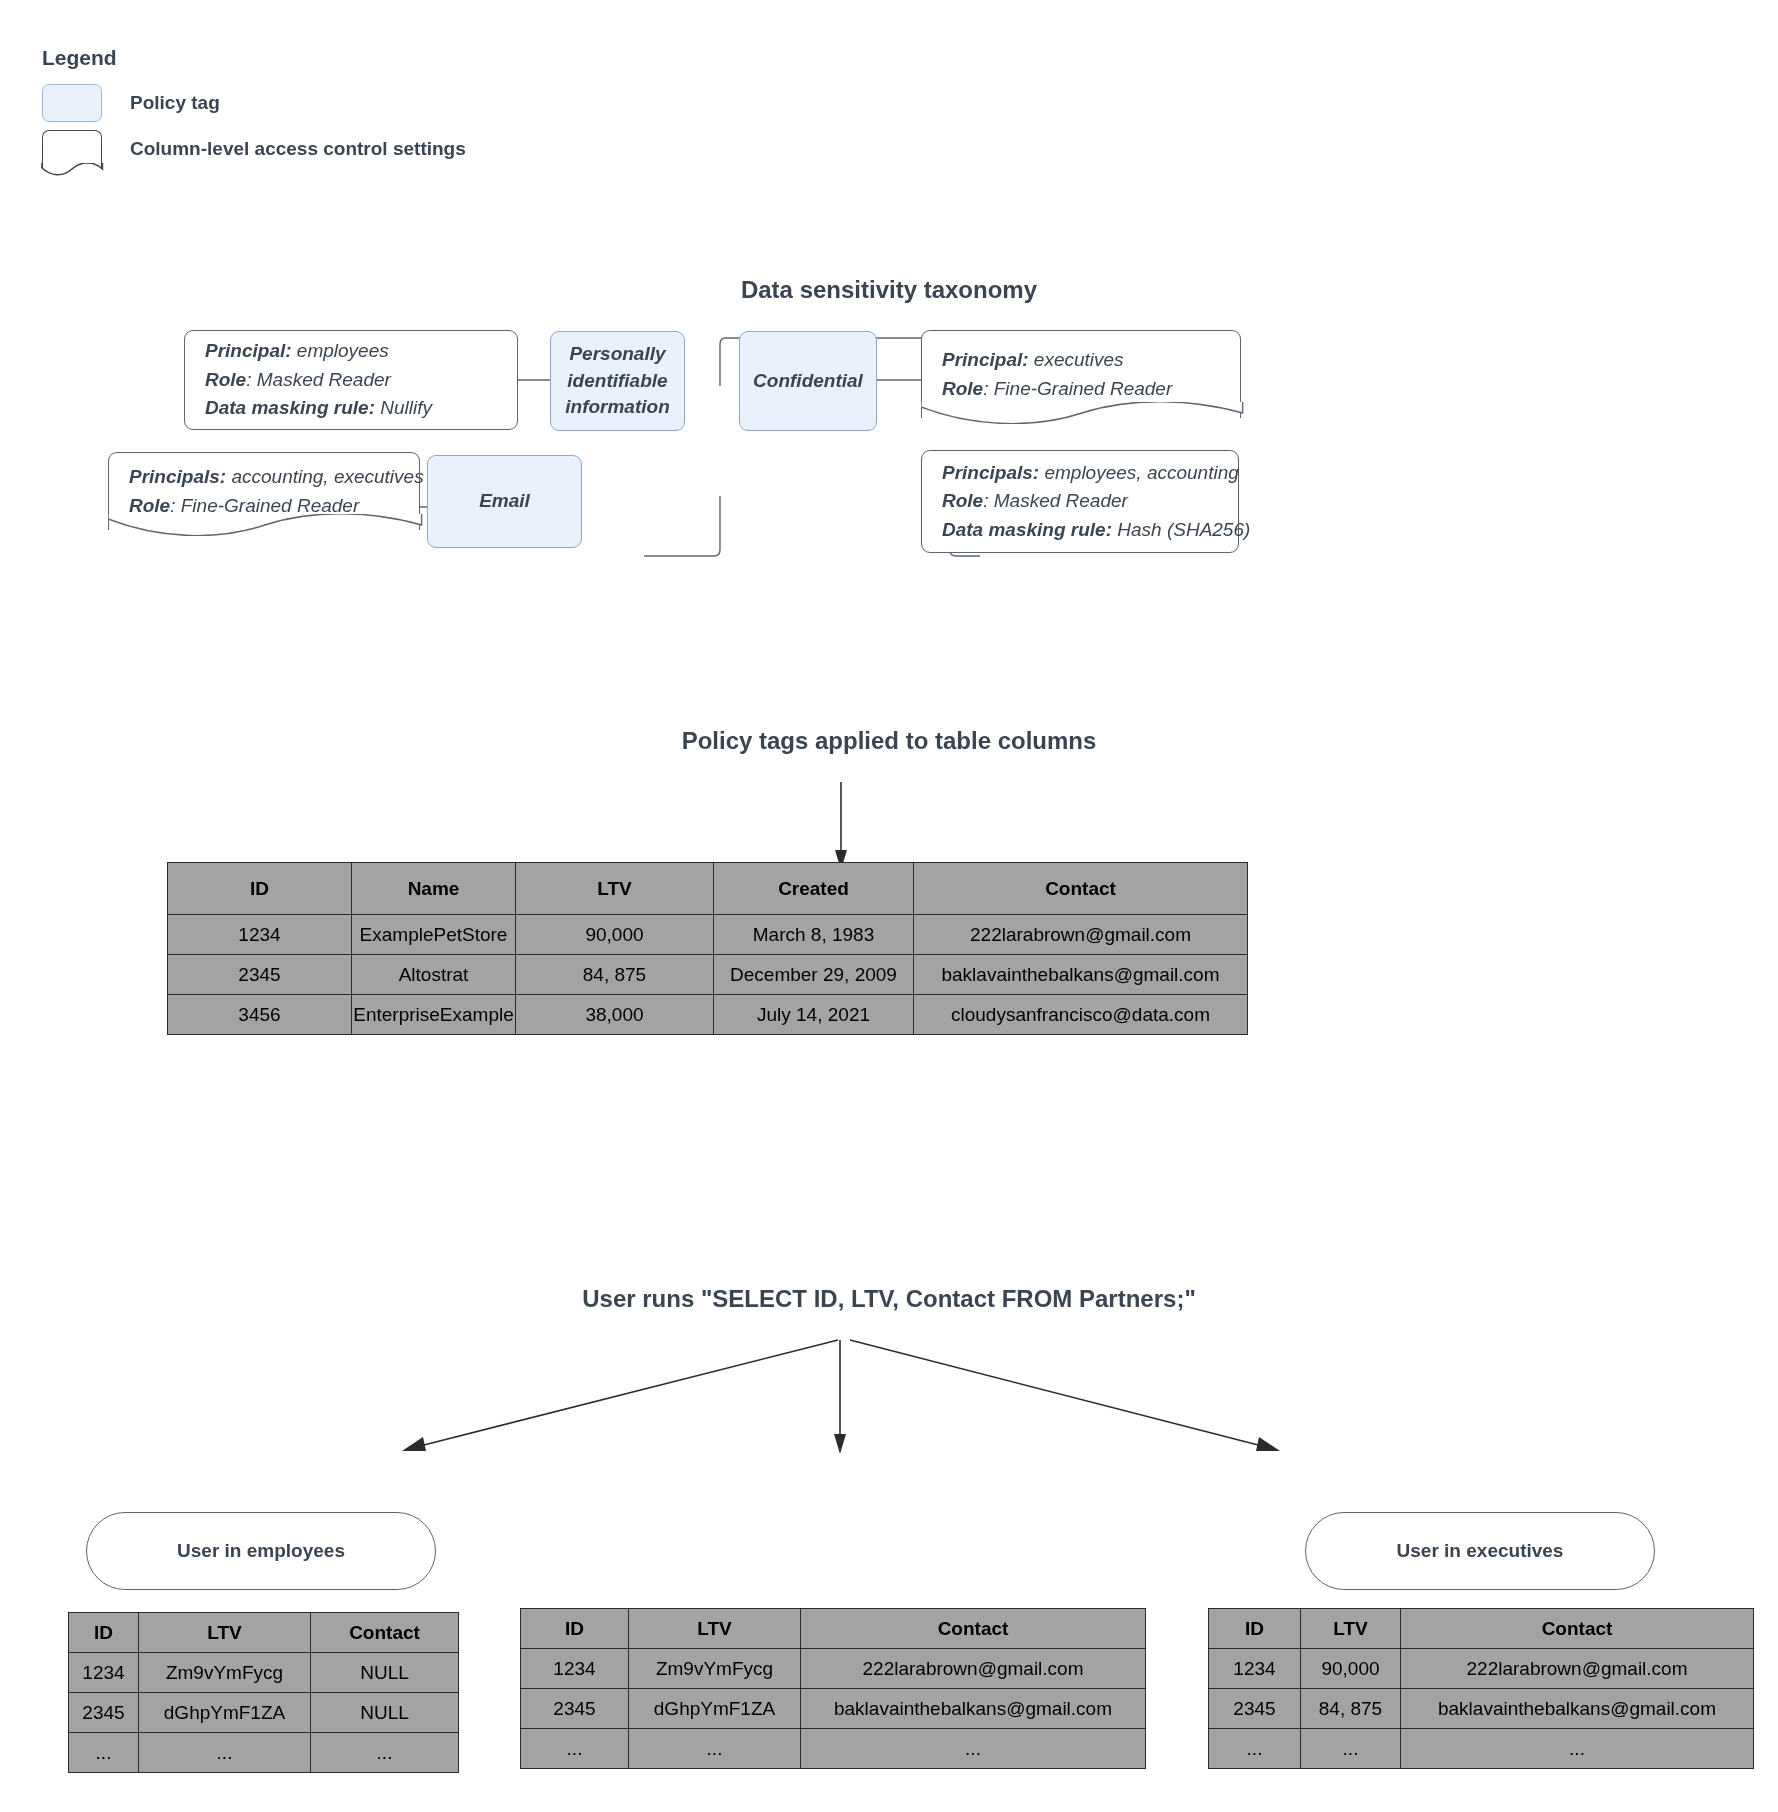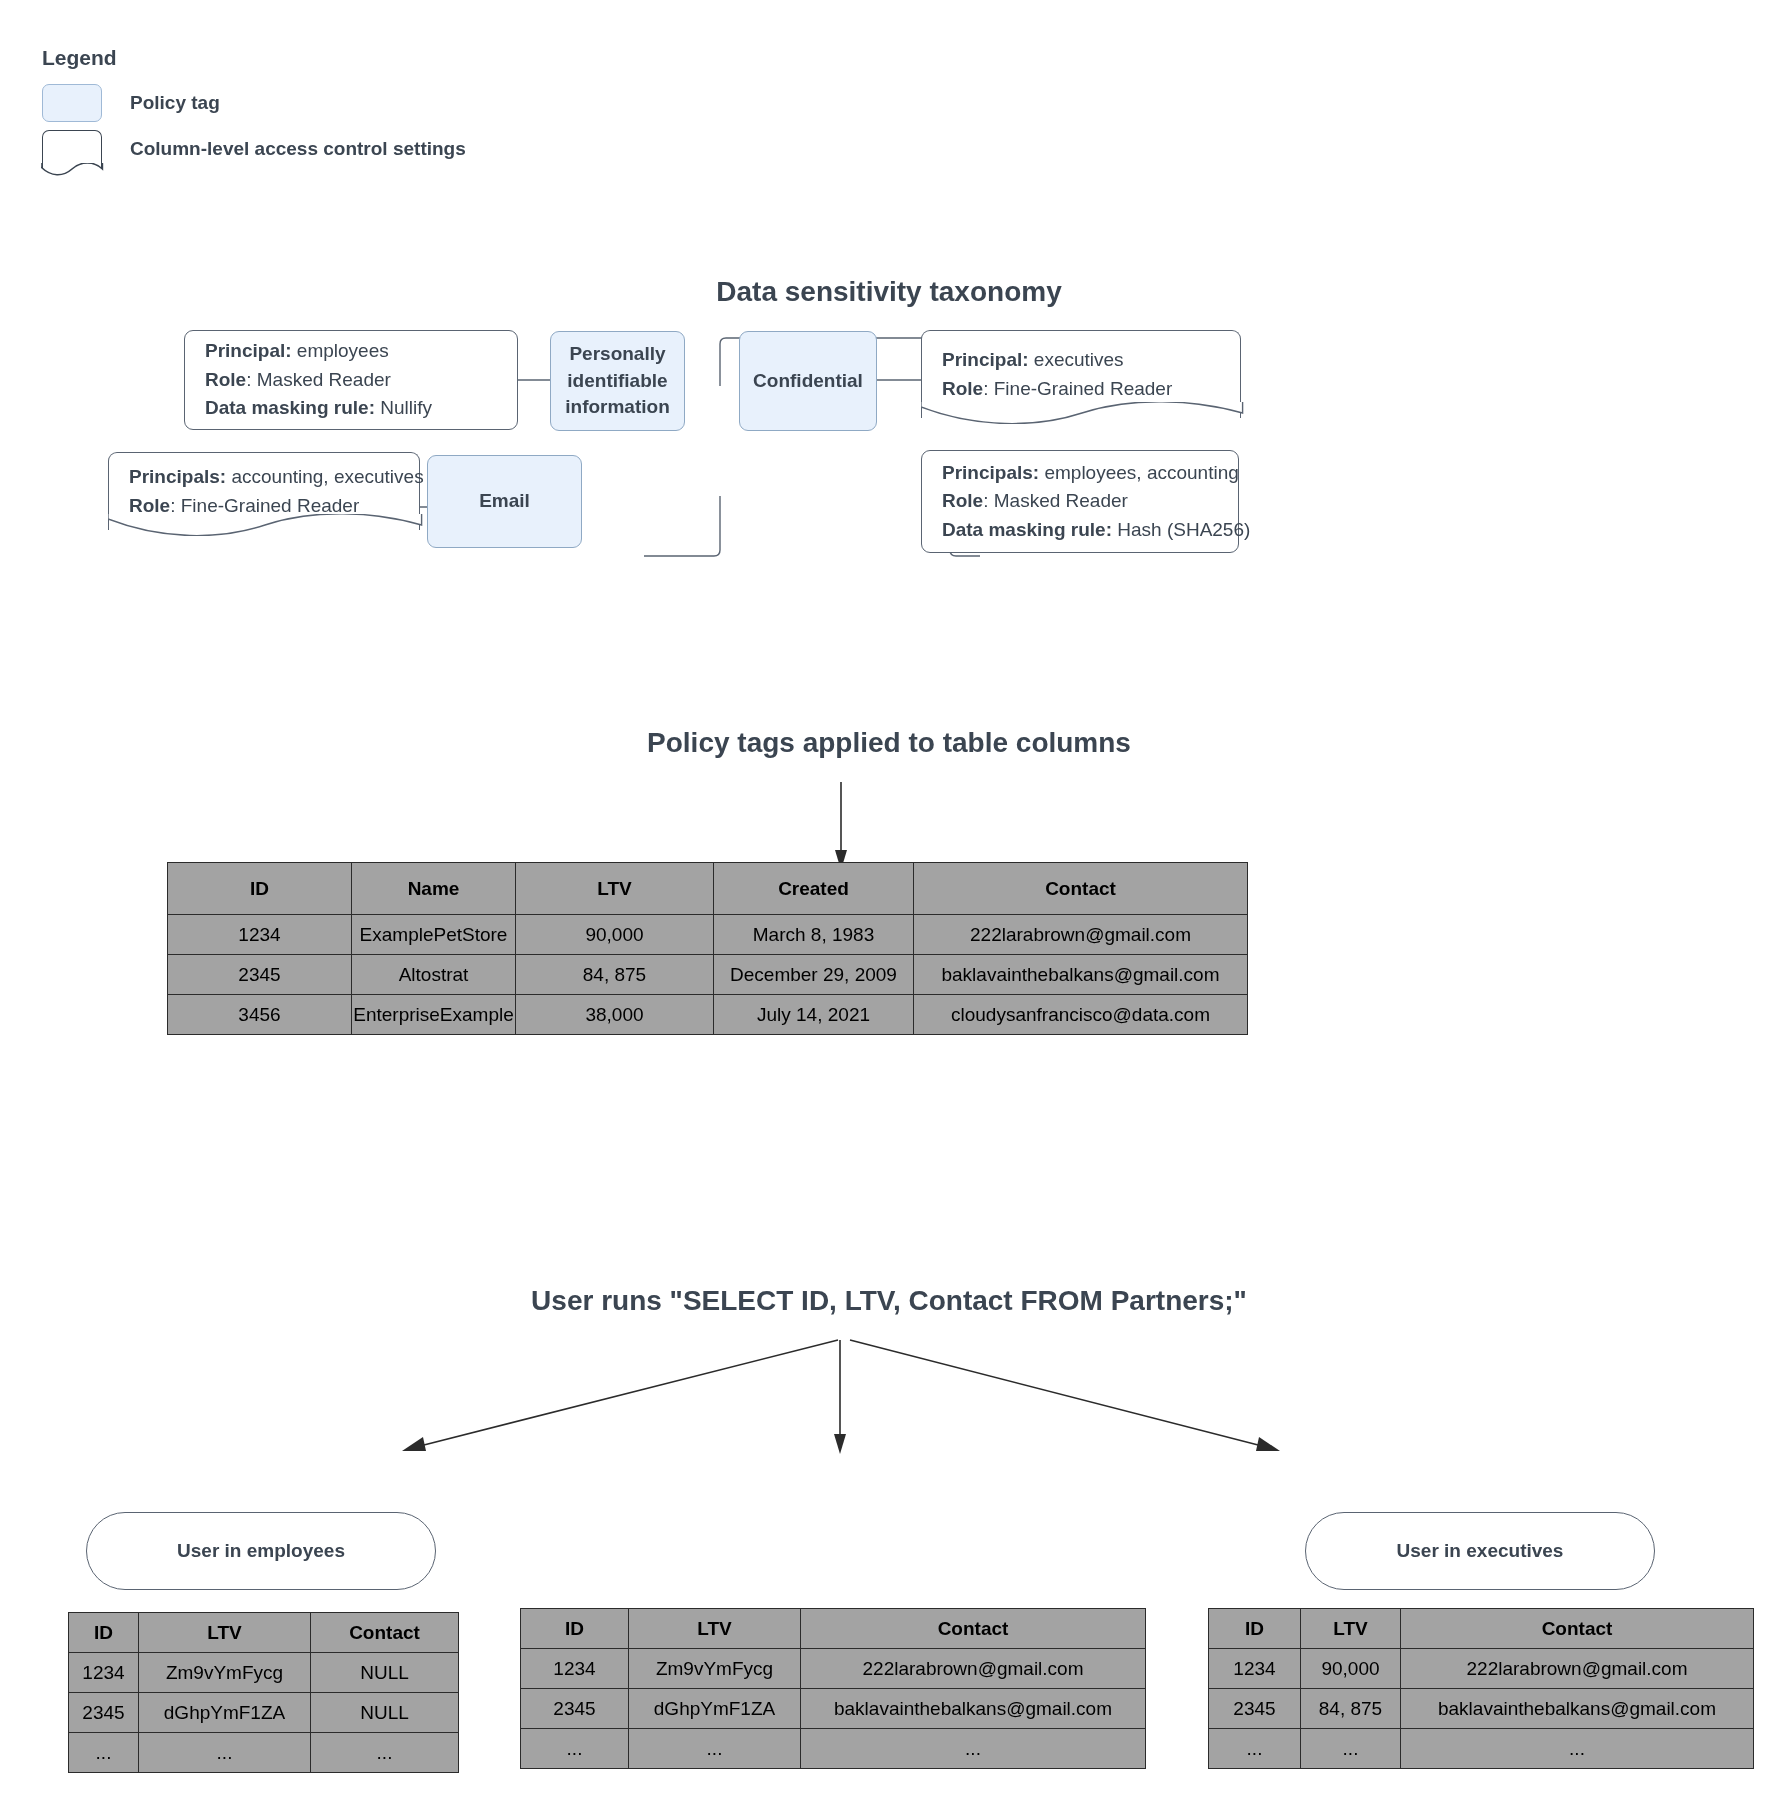--- a/index.html
+++ b/index.html
@@ -26,29 +26,30 @@
     width: 60px; height: 38px; border:1.6px solid #3b4551; border-radius:7px;
     background:#ffffff; flex:none; margin-right: 28px; position:relative;
   }
   .swatch.tag { background:#e8f1fc; border-color:#9fb9d6; }
   .swatch.wavy { border-bottom:none; border-radius:7px 7px 0 0; overflow:visible; }
   .swatch.wavy svg { position:absolute; left:-1.6px; bottom:-11px; }
   .legend-label { font-size:19px; font-weight:bold; color:#3b4551; }
 
   
   .section-title {
-    position:absolute; font-size: 28px; font-weight: bold; color:#3b4551;
+    position:absolute; font-size: 24px; font-weight: bold; color:#3b4551;
     text-align:center; white-space:nowrap;
   }
 
   
   .node {
     position:absolute; border:1.4px solid #5a6472; border-radius:9px;
     background:#ffffff; display:flex; align-items:center;
     padding: 8px 20px;
+    font-style: italic;
   }
   .node.tag {
     background:#e8f1fc; border-color:#8fa9c4; justify-content:center;
     text-align:center; font-weight:bold; font-size:19px; line-height:1.42;
     color:#3b4551;
   }
   .node.policy { font-size:19px; line-height:1.5; }
   .node.policy .ln { display:block; white-space:nowrap; }
   .node.policy .ln b { font-weight:bold; }
   .node.acl { border-bottom:none; border-radius:9px 9px 0 0; }

